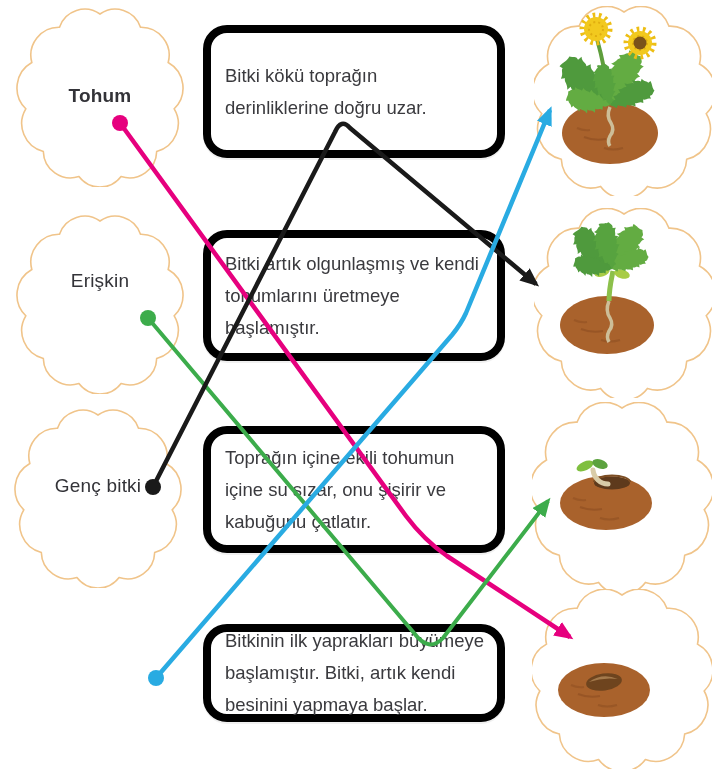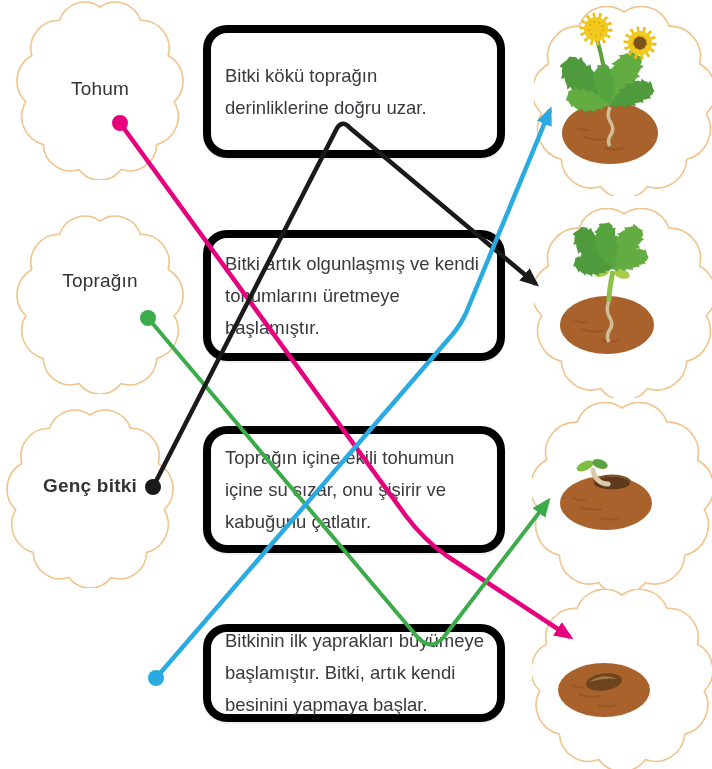--- a/index.html
+++ b/index.html
@@ -42,33 +42,33 @@
       <circle r="13.5" fill="none" stroke="#EDBE14" stroke-width="6" stroke-dasharray="2.5 3.5"></circle>
       <circle r="12" fill="#F2C91E"></circle>
       <circle r="7" fill="none" stroke="#E0AE10" stroke-width="2" stroke-dasharray="2 3"></circle>
     </g>
   </defs>
 </svg>
 </div>
 
 <div id="page">
 
-  <div class="cloud" style="left:15px;top:0;">
+  <div class="cloud" style="left:15px;top:7px;font-weight:bold;">
     <svg width="170" height="180">
         <path class="cloud-path" d="M85.0,7.0 A26.6,26.6 0 0 1 125.5,20.2 A28.1,28.1 0 0 1 153.2,55.5 A29.2,29.2 0 0 1 159.2,101.8 A28.8,28.8 0 0 1 141.7,144.4 A27.3,27.3 0 0 1 106.1,169.6 A26.4,26.4 0 0 1 63.9,169.6 A27.3,27.3 0 0 1 28.3,144.4 A28.8,28.8 0 0 1 10.8,101.8 A29.2,29.2 0 0 1 16.8,55.5 A28.1,28.1 0 0 1 44.5,20.2 A26.6,26.6 0 0 1 85.0,7.0 Z"></path>
       </svg>
     <div class="cloud-label" style="top:78px;">Tohum</div>
   </div>
   <div class="cloud" style="left:15px;top:214px;">
     <svg width="170" height="180">
         <path class="cloud-path" d="M85.0,7.0 A26.6,26.6 0 0 1 125.5,20.2 A28.1,28.1 0 0 1 153.2,55.5 A29.2,29.2 0 0 1 159.2,101.8 A28.8,28.8 0 0 1 141.7,144.4 A27.3,27.3 0 0 1 106.1,169.6 A26.4,26.4 0 0 1 63.9,169.6 A27.3,27.3 0 0 1 28.3,144.4 A28.8,28.8 0 0 1 10.8,101.8 A29.2,29.2 0 0 1 16.8,55.5 A28.1,28.1 0 0 1 44.5,20.2 A26.6,26.6 0 0 1 85.0,7.0 Z"></path>
       </svg>
-    <div class="cloud-label" style="top:56px;">Toprağın</div>
+    <div class="cloud-label" style="top:56px;">Erişkin</div>
   </div>
-  <div class="cloud" style="left:5px;top:408px;font-weight:bold;">
+  <div class="cloud" style="left:13px;top:408px;">
     <svg width="170" height="180">
         <path class="cloud-path" d="M85.0,7.0 A26.6,26.6 0 0 1 125.5,20.2 A28.1,28.1 0 0 1 153.2,55.5 A29.2,29.2 0 0 1 159.2,101.8 A28.8,28.8 0 0 1 141.7,144.4 A27.3,27.3 0 0 1 106.1,169.6 A26.4,26.4 0 0 1 63.9,169.6 A27.3,27.3 0 0 1 28.3,144.4 A28.8,28.8 0 0 1 10.8,101.8 A29.2,29.2 0 0 1 16.8,55.5 A28.1,28.1 0 0 1 44.5,20.2 A26.6,26.6 0 0 1 85.0,7.0 Z"></path>
       </svg>
     <div class="cloud-label" style="top:67px;">Genç bitki</div>
   </div>
 
   <div class="desc-box" style="top:25px;height:133px;">
     <div class="desc-text">Bitki kökü toprağın derinliklerine doğru uzar.</div>
   </div>
   <div class="desc-box" style="top:230px;height:131px;">

